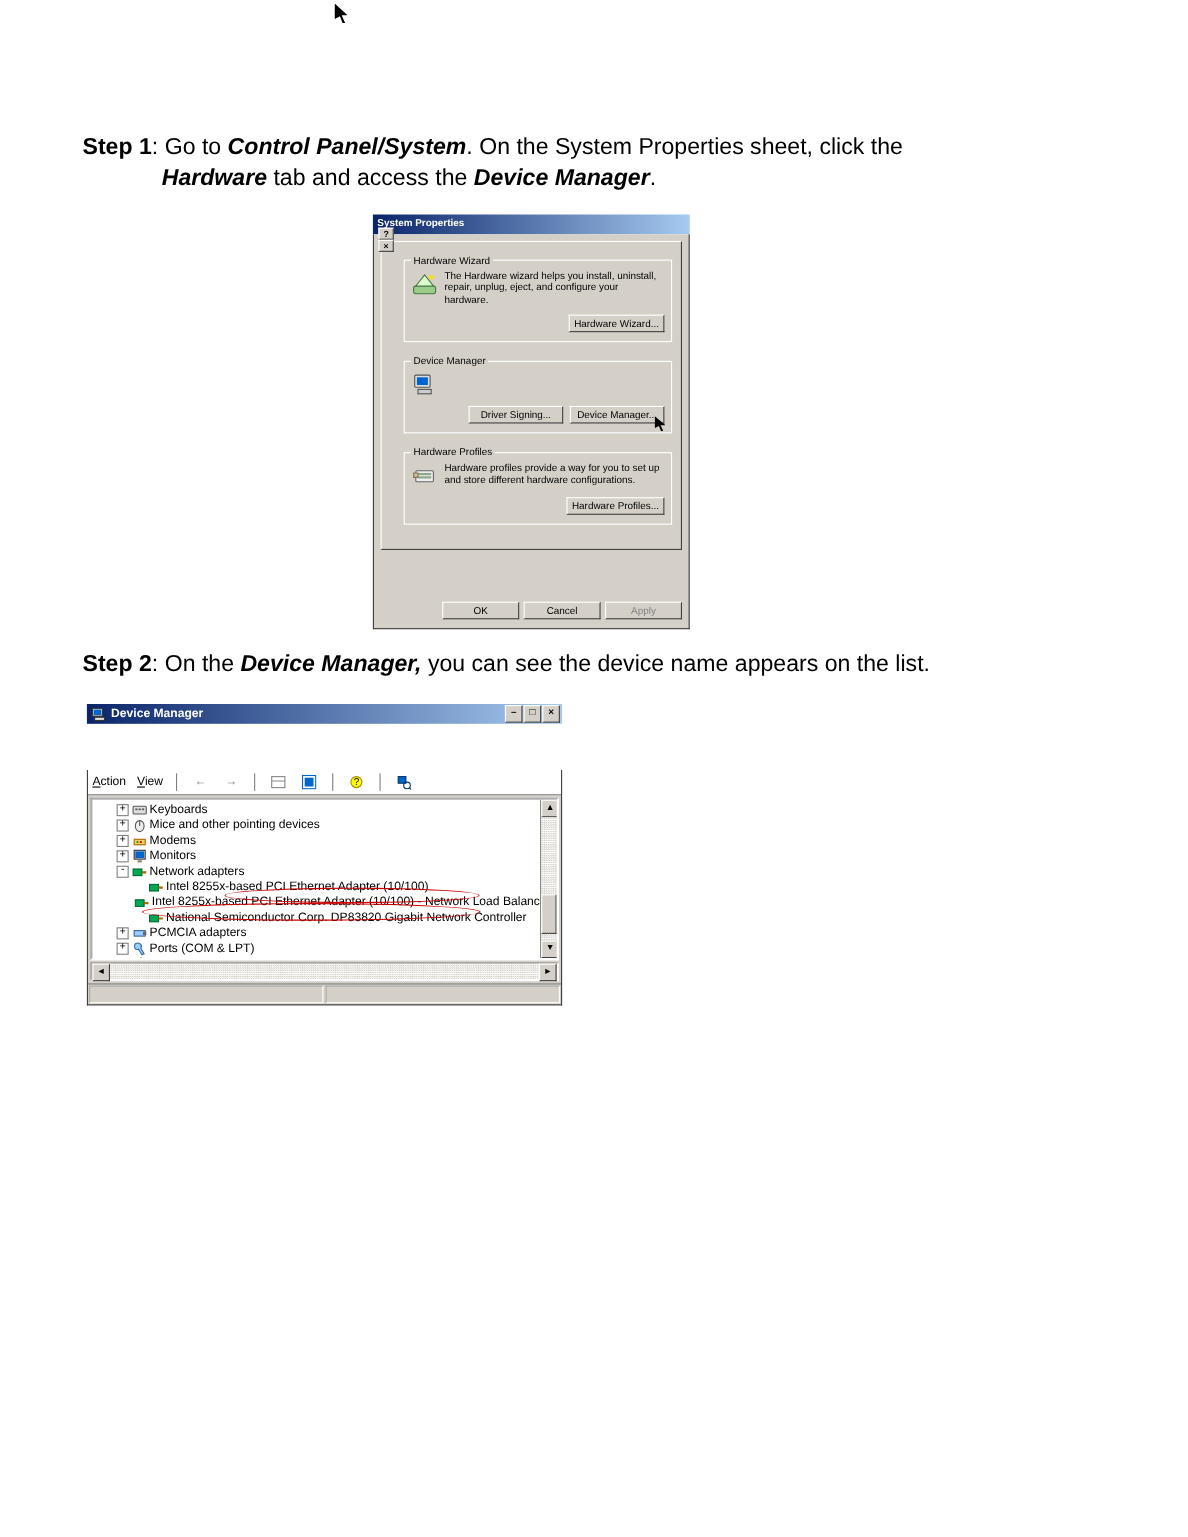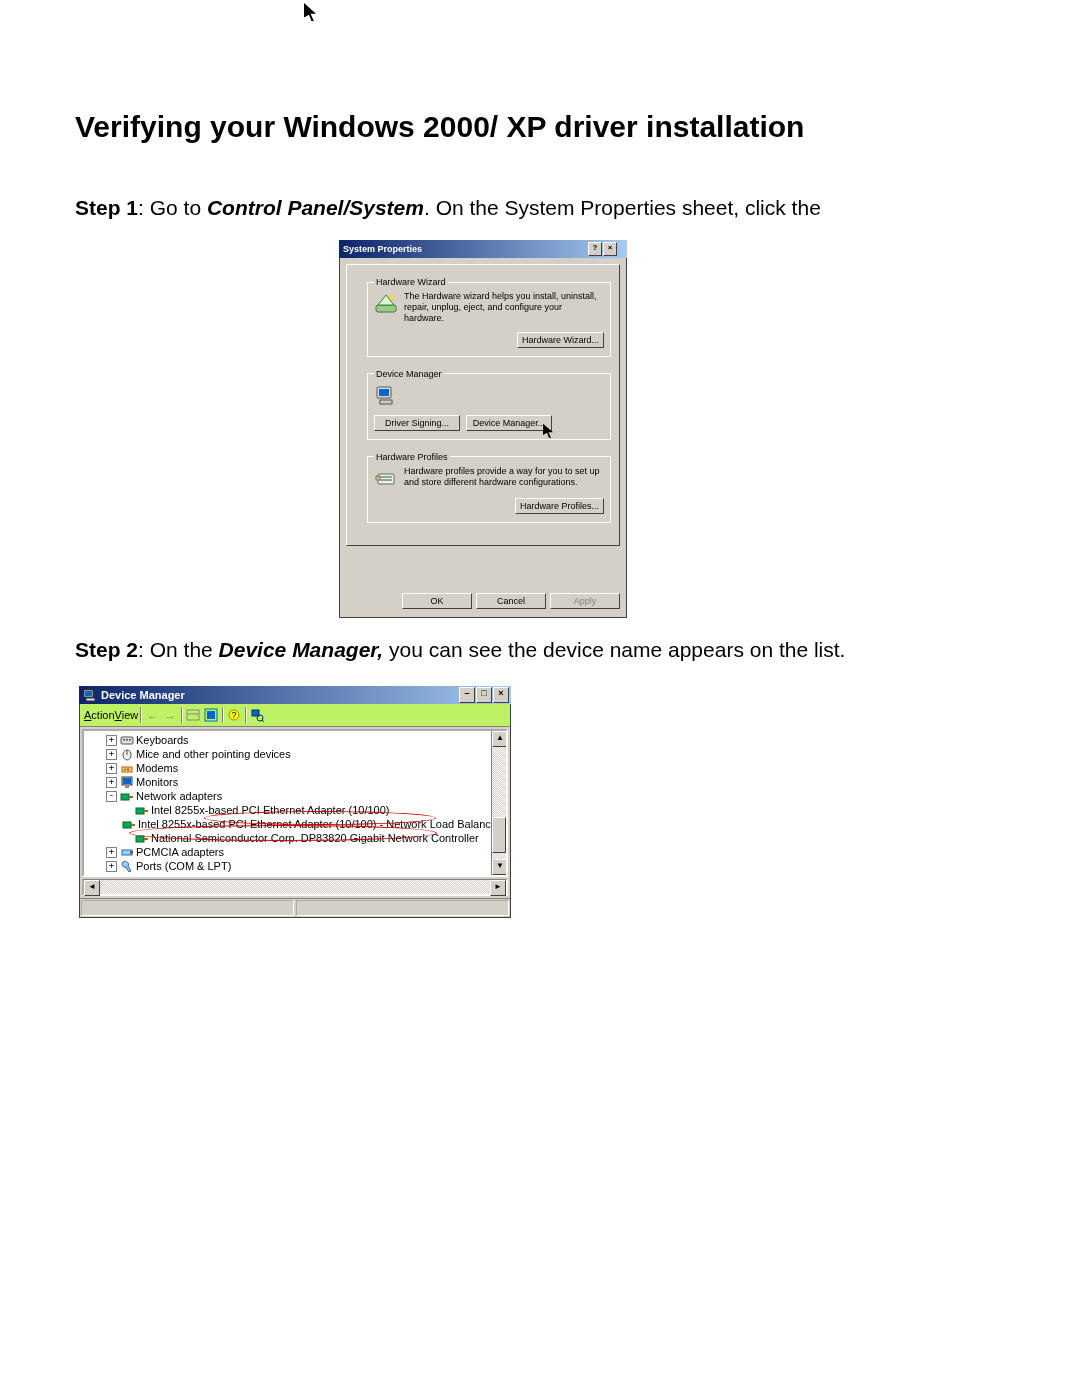--- a/index.html
+++ b/index.html
@@ -34,24 +34,25 @@
     margin: 0 0 18px 264px;
     width: 288px;
     font-family: Tahoma, Arial, sans-serif;
     font-size: 9px;
     color: #000;
   }
   .sp-titlebar {
     background: linear-gradient(to right, #0a246a 0%, #a6caf0 100%);
     color: #fff;
     font-weight: bold;
-    padding: 2px 10px 2px 4px;
+    padding: 2px 20px 2px 4px;
     display: flex;
-    align-items: center;
+    align-items: flex-start;
     height: 14px;
+    flex-direction: column;
   }
   .sp-titlebar .caption { flex: 1; }
   .tb-btn {
     width: 12px; height: 12px;
     background: #d4d0c8;
     border: 1px solid #fff;
     border-right-color:#404040; border-bottom-color:#404040;
     margin-left: 1px;
     text-align: center;
     line-height: 9px;
@@ -91,21 +92,21 @@
   fieldset.win {
     border: 1px groove #fff;
     margin: 4px 0 12px 0;
     padding: 4px 6px 8px 6px;
   }
   fieldset.win legend { font-size: 9px; padding: 0 2px; }
   .fs-row { display: flex; gap: 6px; align-items: flex-start; }
   .fs-icon { width: 24px; height: 24px; flex:0 0 24px; }
   .fs-text { flex: 1; font-size: 9px; line-height: 1.2; }
   .btn-row { text-align: right; margin-top: 8px; }
-  .btn-row.two { display:flex; gap:6px; }
+  .btn-row.two { display:flex; justify-content:flex-end; gap:6px; }
   .win-btn {
     display:inline-block;
     min-width: 76px;
     text-align:center;
     font-size: 9px;
     padding: 2px 4px;
     background:#d4d0c8;
     border:1px solid #fff;
     border-right-color:#404040; border-bottom-color:#404040;
   }
@@ -146,26 +147,27 @@
     padding:0 2px 0 4px;
   }
   .dm-titlebar .ico { margin-right:4px; }
   .dm-titlebar .caption { flex:1; }
   .dm-titlebar .tb-btn { width:14px; height:14px; line-height:11px; font-size:9px; }
   .dm-body {
     border:1px solid #404040; border-top:none;
     background:#d4d0c8;
   }
   .dm-menu {
-    display:flex; gap:0;
-    background:#bef264;
+    display:flex; gap:10px;
+    background:#ffffff;
     padding:2px 4px;
     border-bottom:1px solid #808080;
     align-items:center;
     font-size:11px;
+    margin-top:42px;
   }
   .menu-item .ul { text-decoration: underline; }
   .menu-sep { width:1px; height:16px; background:#808080; margin:0 2px; box-shadow:1px 0 #fff; }
   .tb-icon { width:18px; height:18px; display:flex; align-items:center; justify-content:center; }
   .dm-tree-outer {
     margin:2px;
     border:2px inset #fff;
     background:#fff;
     position:relative;
     height:144px;
@@ -239,24 +241,24 @@
     margin-top: 320px;
   }
 
   .sp-titlebar, .dm-titlebar { user-select:none; }
 </style>
 </head>
 <body>
 
 <div class="page">
 
-  <h1 class="doc-title">Verifying your Windows 2000/ XP driver installation</h1>
 
   <div class="step">
     <span class="label">Step 1</span><span>: Go to </span><span class="bi">Control Panel/System</span><span>.  On the System Properties sheet, click the </span><br>
+    <span class="step1-cont"><span class="bi">Hardware</span><span> tab and access the </span><span class="bi">Device Manager</span><span>.</span></span>
   </div>
 
   <div class="sp-wrap">
     <div class="sp-titlebar">
       <span class="caption">System Properties</span>
       <span class="tb-btn">?</span>
       <span class="tb-btn">×</span>
     </div>
     <div class="sp-body">
       <div class="tab-page">

